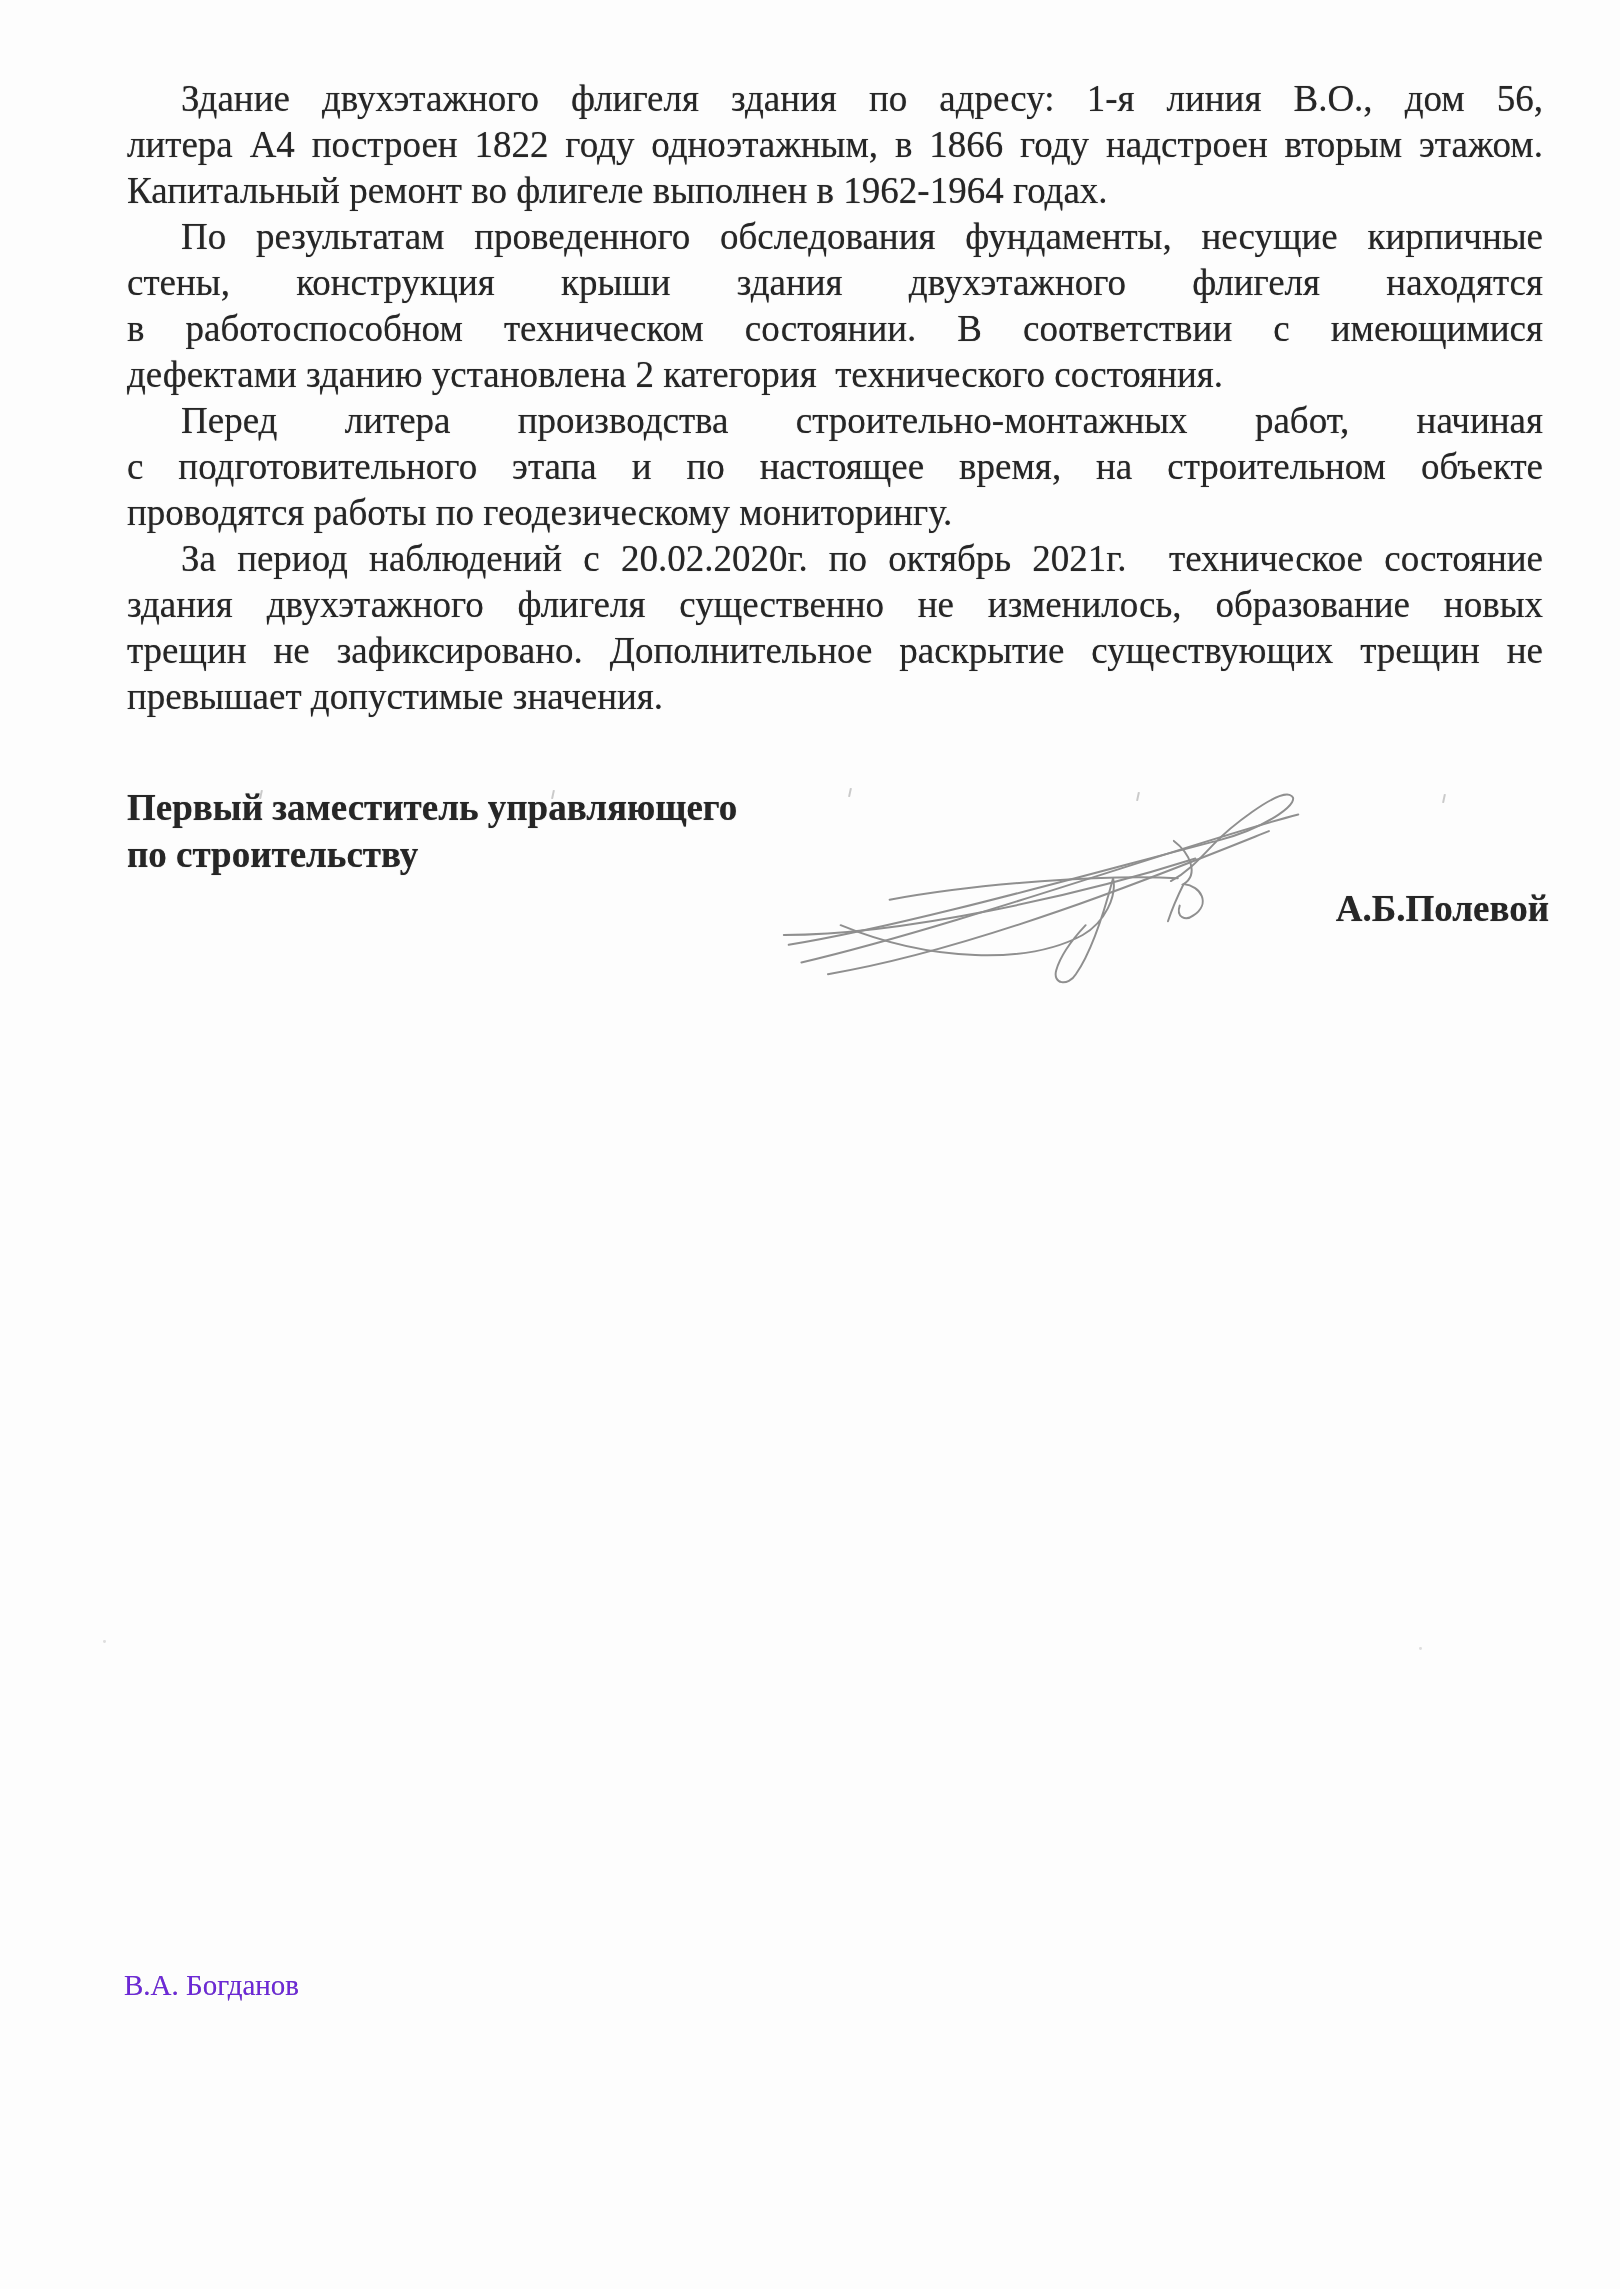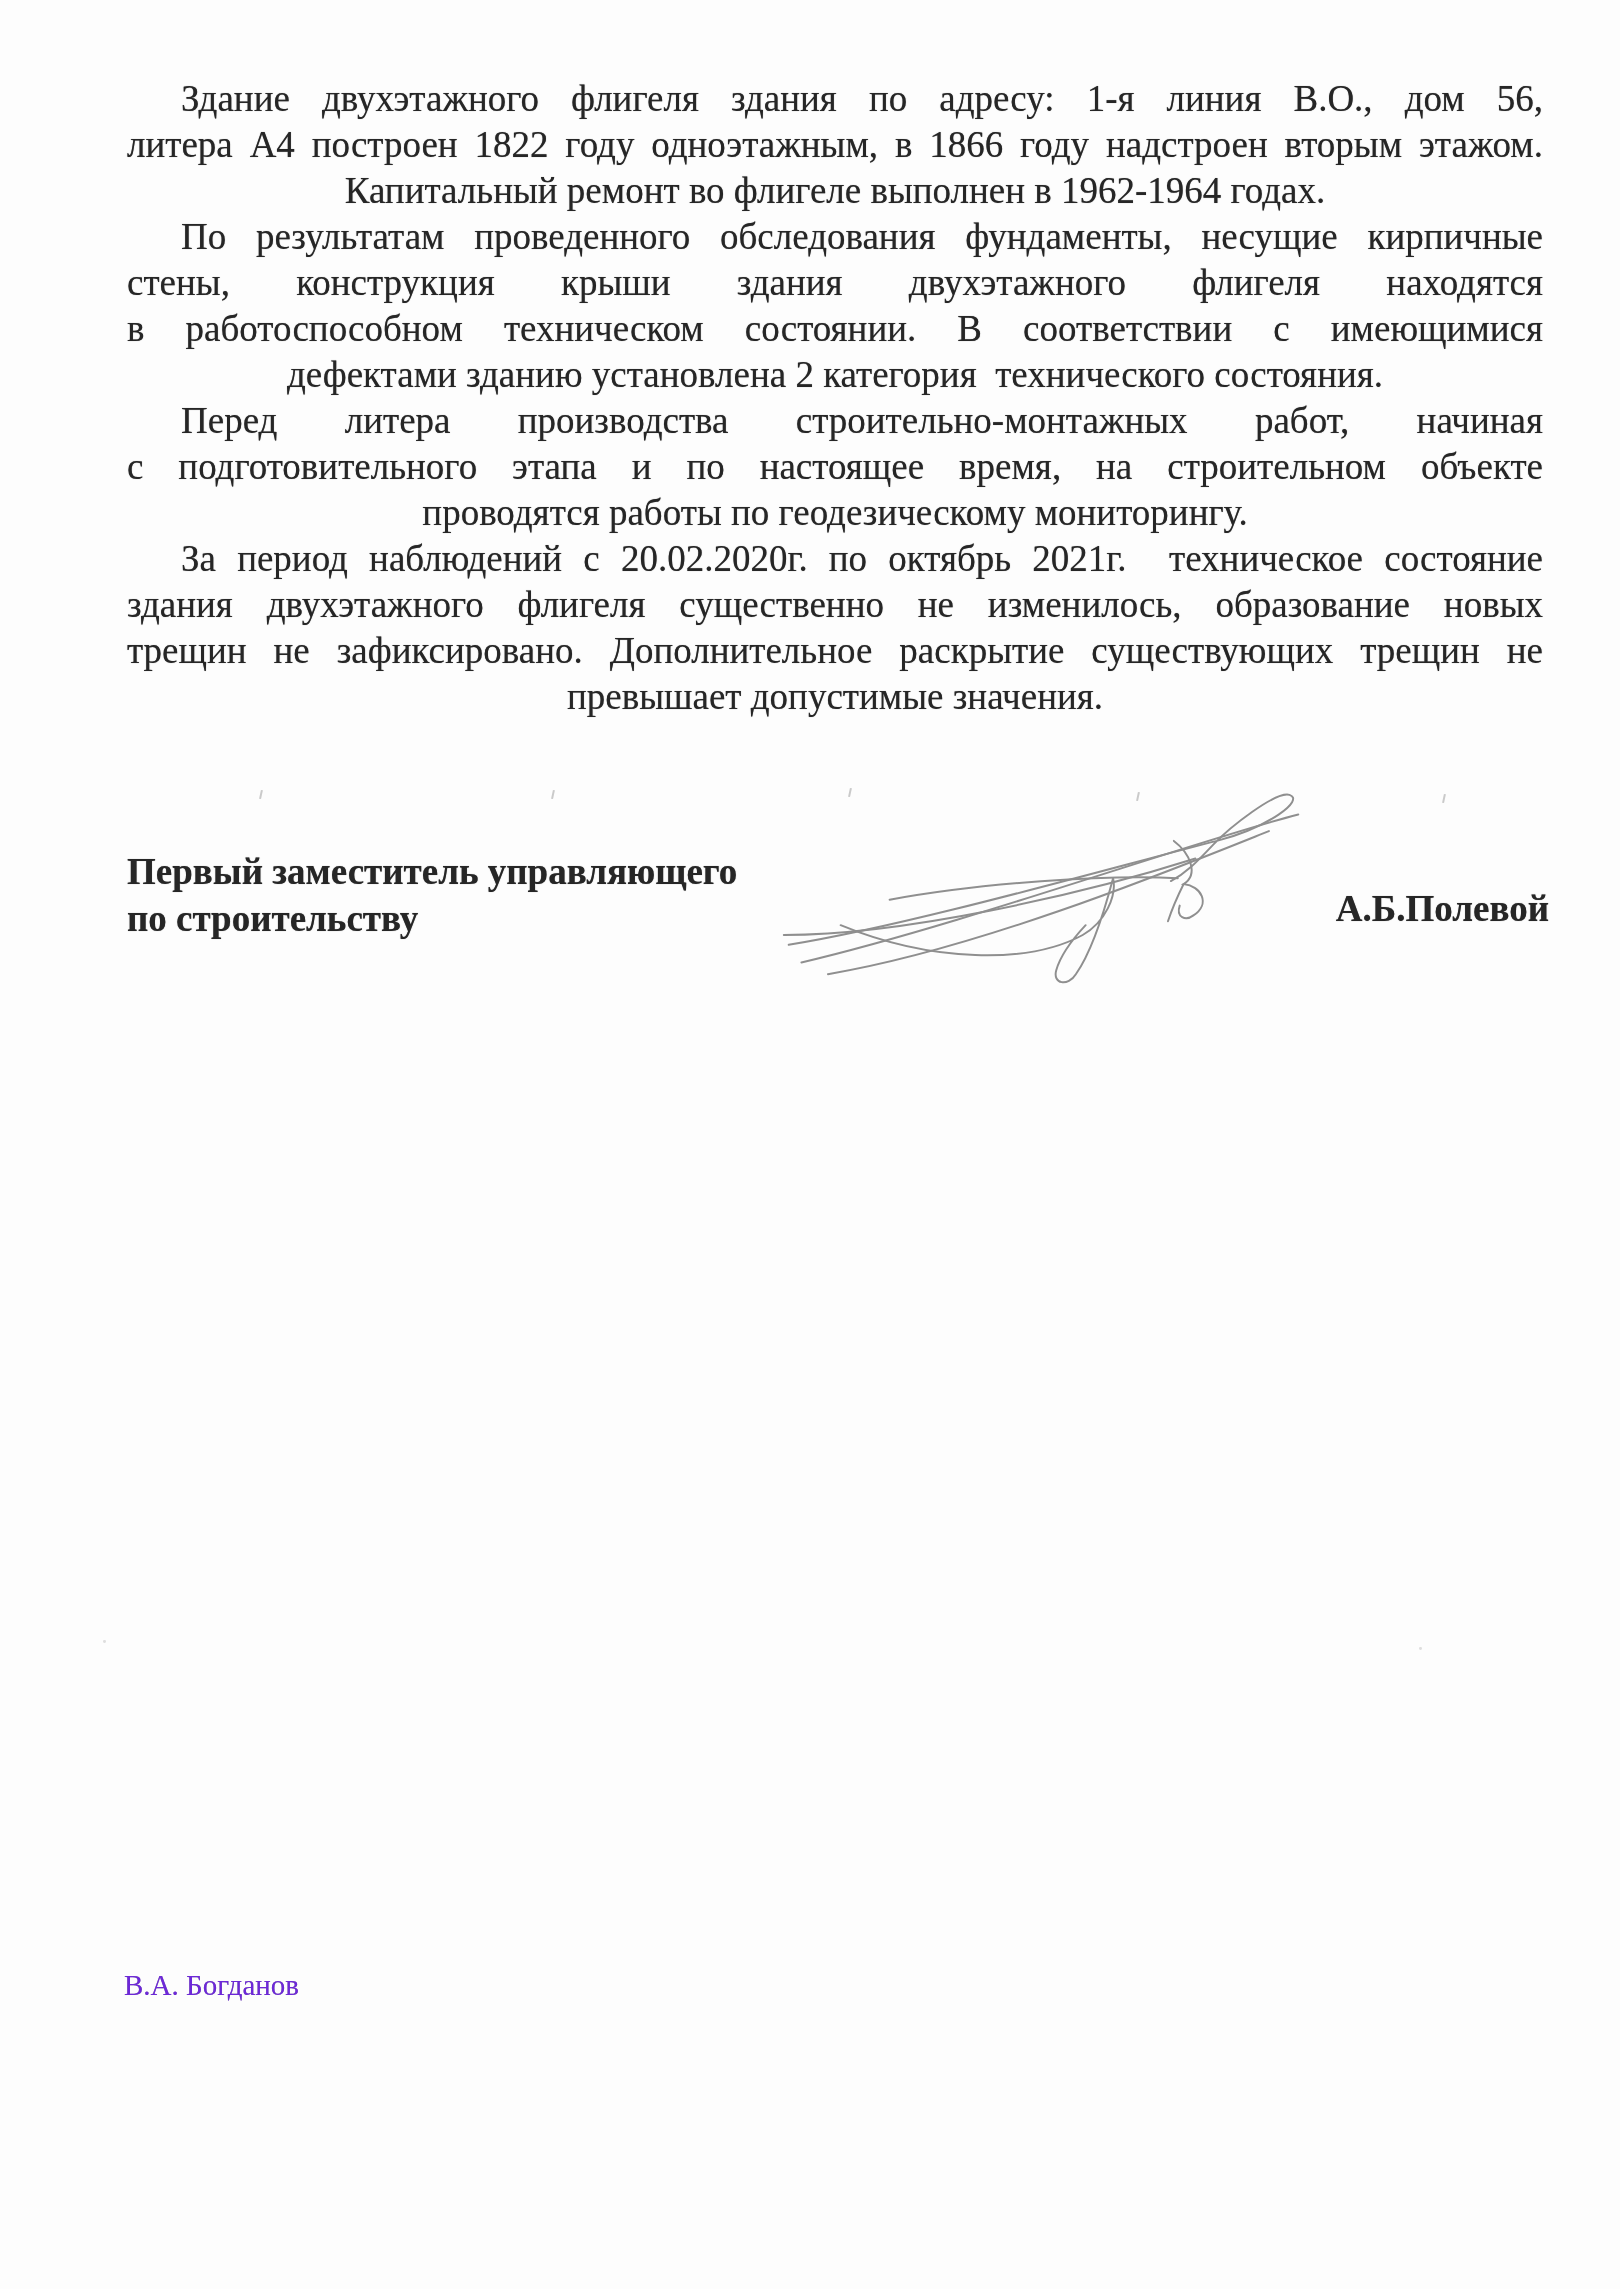--- a/index.html
+++ b/index.html
@@ -24,42 +24,42 @@
     position: absolute;
     left: 127px;
     top: 76px;
     width: 1416px;
     font-size: 37px;
     line-height: 46px;
     text-shadow: 0 0 0.8px rgba(45,45,45,0.65);
   }
   .paragraph { margin: 0; }
   .line {
-    text-align: center;
+    text-align: left;
     white-space: normal;
   }
   .line.just {
     text-align: justify;
     text-align-last: justify;
   }
   .line.indent {
     text-indent: 54px;
   }
   
   .sig-row {
     position: absolute;
     left: 0;
     top: 0;
     width: 1620px;
     height: 0;
   }
   .sig-title {
     position: absolute;
     left: 127px;
-    top: 848px;
+    top: 784px;
     font-size: 37px;
     line-height: 47px;
     font-weight: bold;
     text-shadow: 0 0 0.8px rgba(45,45,45,0.65);
   }
   .sig-name {
     position: absolute;
     right: 71px;
     top: 885px;
     font-size: 37px;

